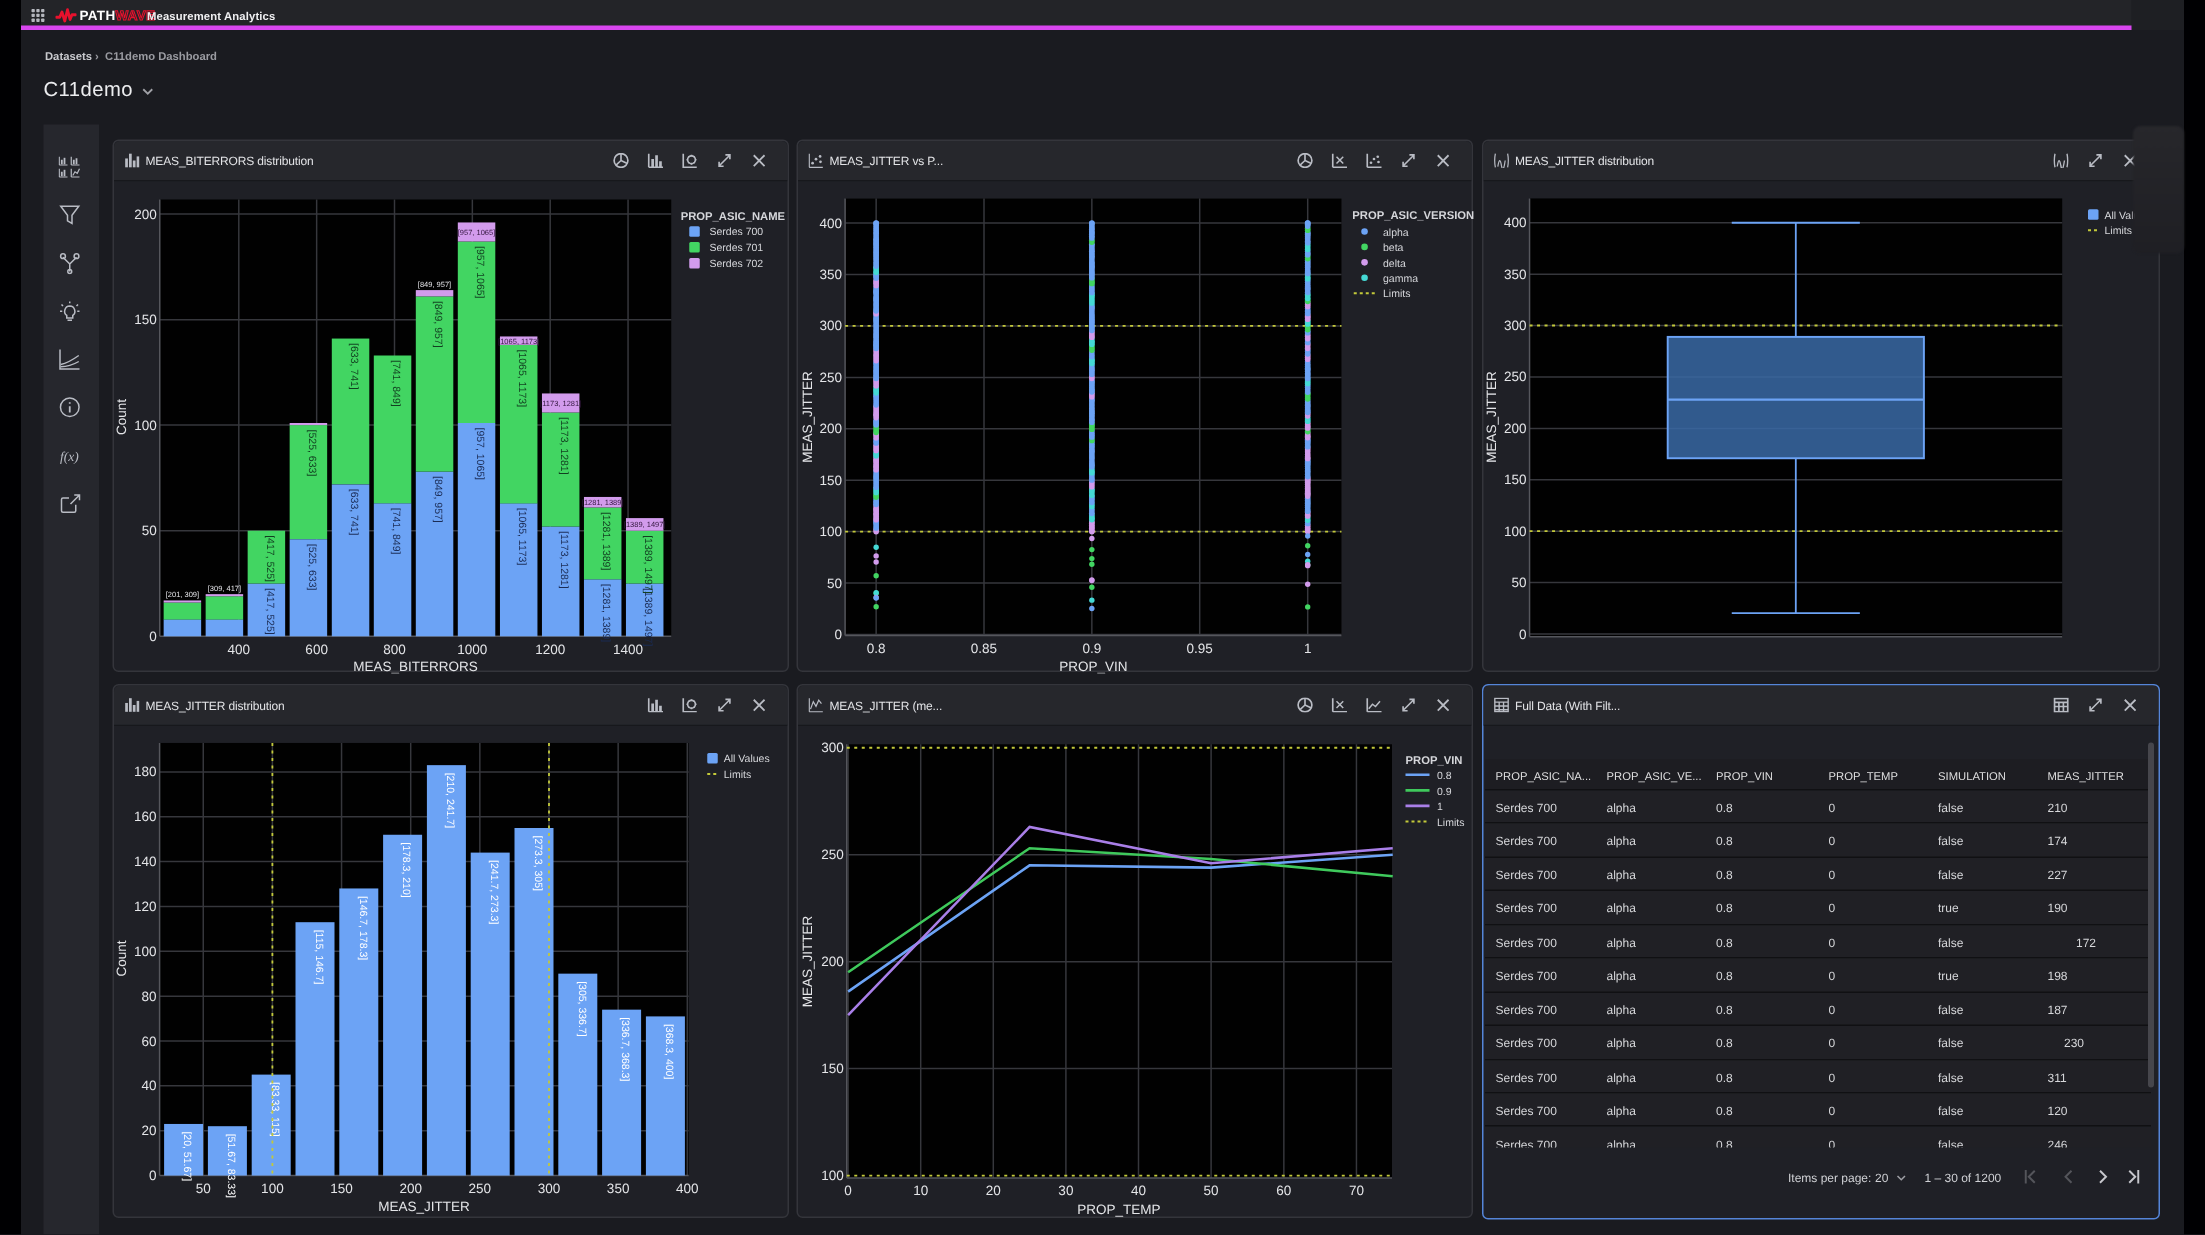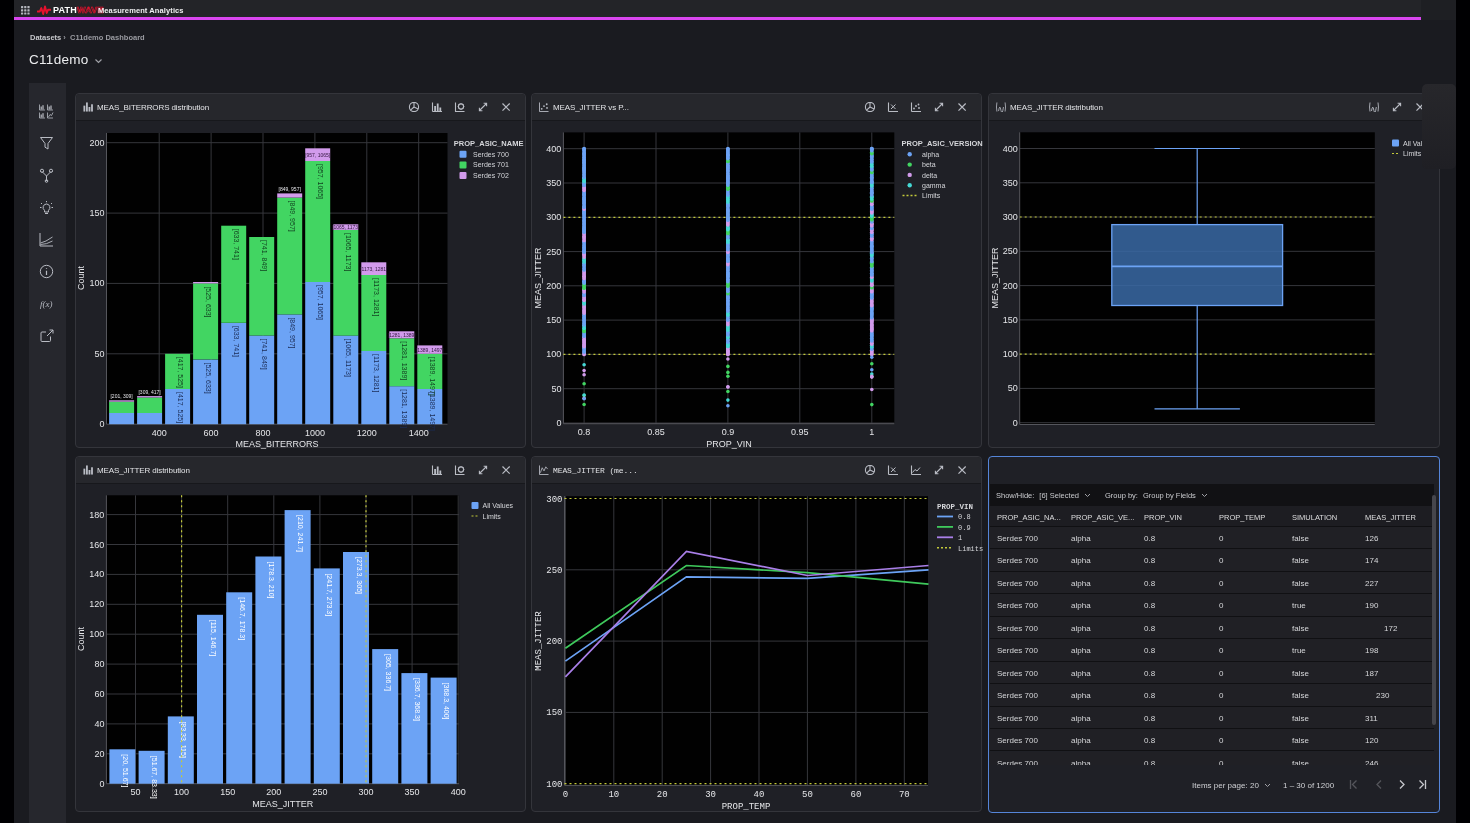--- a/index.html
+++ b/index.html
@@ -1041,21 +1041,21 @@
       <text x="336.1" y="338.2" fill="#e4e5e8" font-size="9" text-anchor="middle">350</text>
       <text x="382.2" y="338.2" fill="#e4e5e8" font-size="9" text-anchor="middle">400</text>
       <text x="8" y="182" fill="#e4e5e8" font-size="9" text-anchor="middle" transform="rotate(-90 8 182)">Count</text>
       <text x="206.7" y="350" fill="#e4e5e8" font-size="9" text-anchor="middle">MEAS_JITTER</text>
       <rect x="395.5" y="45" width="7" height="7" rx="1" fill="#6ca3f5"></rect>
       <text x="406.5" y="51.3" fill="#d5d6da" font-size="7">All Values</text>
       <line x1="395.5" y1="59" x2="403.5" y2="59" stroke="#c3c93a" stroke-width="1.2" stroke-dasharray="2 2"></line>
       <text x="406.5" y="61.8" fill="#d5d6da" font-size="7">Limits</text>
     </svg>
   </div>
-<div class="panel" style="left:531px;top:456px;width:451px;height:356px;font-family:Liberation Mono, monospace;">
+<div class="panel" style="left:531px;top:456px;width:451px;height:356px;">
     <div class="phead">
       <span class="hleft">
         <svg width="10" height="10" viewBox="0 0 11 11" style="margin:0 4px 0 0">
           <g stroke="#b9bcc4" fill="none" stroke-width="1">
             <path d="M0.5 10.5 h10 M0.5 10.5 v-10"></path>
             <path d="M1.5 8.5 L3.5 3 L5.5 6.5 L7.5 2 L9.5 4.5" stroke-width="0.9"></path>
           </g>
         </svg>
       </span>
       <span class="ptitle">MEAS_JITTER (me...</span>
@@ -1120,48 +1120,59 @@
       <text x="426" y="62.3" fill="#d5d6da" font-size="7">0.8</text>
       <line x1="405" y1="69.9" x2="421" y2="69.9" stroke="#3fc95c" stroke-width="1.8"></line>
       <text x="426" y="72.7" fill="#d5d6da" font-size="7">0.9</text>
       <line x1="405" y1="80.3" x2="421" y2="80.3" stroke="#a97fe8" stroke-width="1.8"></line>
       <text x="426" y="83.1" fill="#d5d6da" font-size="7">1</text>
       <line x1="405" y1="90.7" x2="421" y2="90.7" stroke="#c3c93a" stroke-width="1.4" stroke-dasharray="2 2"></line>
       <text x="426" y="93.5" fill="#d5d6da" font-size="7">Limits</text>
     </svg>
   </div>
 <div class="panel" style="left:988px;top:456px;width:452px;height:357px;border:1.5px solid #5585d8;">
-    <div class="toolbar">
-      <span class="tb1">Show/Hide:</span>
-      <span class="tb2">[6] Selected</span>
-      <svg width="7" height="5" style="margin-left:3px">
-        <path d="M1 1 L3.5 3.5 L6 1" stroke="#9fa0a6" fill="none"></path>
-      </svg>
-      <span class="tb1" style="margin-left:14px">Group by:</span>
-      <span class="tb2">Group by Fields</span>
-      <svg width="7" height="5" style="margin-left:3px">
-        <path d="M1 1 L3.5 3.5 L6 1" stroke="#9fa0a6" fill="none"></path>
+    <div class="phead">
+      <span class="hleft">
+        <svg width="10" height="10" viewBox="0 0 11 11" style="margin:0 4px 0 0">
+          <g stroke="#b9bcc4" fill="none" stroke-width="1">
+            <rect x="0.6" y="0.6" width="9.8" height="9.8"></rect>
+            <path d="M0.6 3.4 h9.8 M0.6 6.2 h9.8 M0.6 9 h9.8 M3.8 3.4 v6.6 M7 3.4 v6.6"></path>
+          </g>
+        </svg>
+      </span>
+      <span class="ptitle">Full Data (With Filt...</span>
+      <svg width="452" height="10" style="position:absolute;left:0;top:8px">
+        <g transform="translate(380,0)" stroke="#b9bcc4" fill="none" stroke-width="1.1">
+          <rect x="0.7" y="0.7" width="8.8" height="8.8"></rect>
+          <path d="M0.7 3.2 h8.8 M0.7 6 h8.8 M3.6 3.2 v6.3 M6.6 3.2 v6.3"></path>
+        </g>
+        <g transform="translate(403,0)" stroke="#b9bcc4" fill="none" stroke-width="1.1">
+          <path d="M1.5 8.5 L8.5 1.5 M5.6 1.2 h3 v3 M4.4 8.8 h-3 v-3"></path>
+        </g>
+        <g transform="translate(426,0)" stroke="#b9bcc4" fill="none" stroke-width="1.1">
+          <path d="M1.5 1.5 L8.7 8.7 M8.7 1.5 L1.5 8.7" stroke-width="1.2"></path>
+        </g>
       </svg>
     </div>
     <div class="thead">
       <span style="left:7px">PROP_ASIC_NA...</span>
       <span style="left:81px">PROP_ASIC_VE...</span>
       <span style="left:154px">PROP_VIN</span>
       <span style="left:229px">PROP_TEMP</span>
       <span style="left:302px">SIMULATION</span>
       <span style="left:375px">MEAS_JITTER</span>
     </div>
     <div class="tbody">
       <div class="trow" style="top:0.0px">
         <span style="left:7px">Serdes 700</span>
         <span style="left:81px">alpha</span>
         <span style="left:154px">0.8</span>
         <span style="left:229px">0</span>
         <span style="left:302px">false</span>
-        <span style="left:375px">126</span>
+        <span style="left:375px">210</span>
       </div>
       <div class="trow" style="top:22.4px">
         <span style="left:7px">Serdes 700</span>
         <span style="left:81px">alpha</span>
         <span style="left:154px">0.8</span>
         <span style="left:229px">0</span>
         <span style="left:302px">false</span>
         <span style="left:375px">174</span>
       </div>
       <div class="trow" style="top:44.9px">

